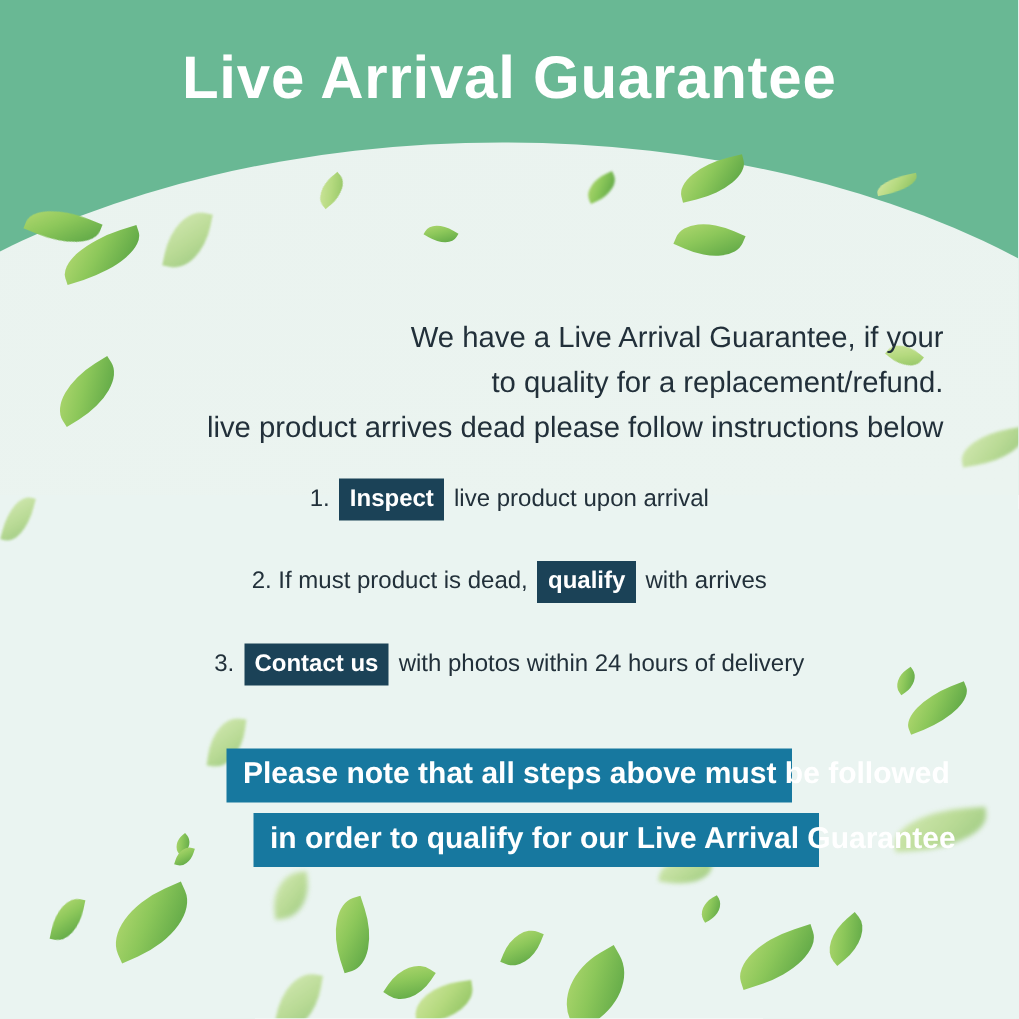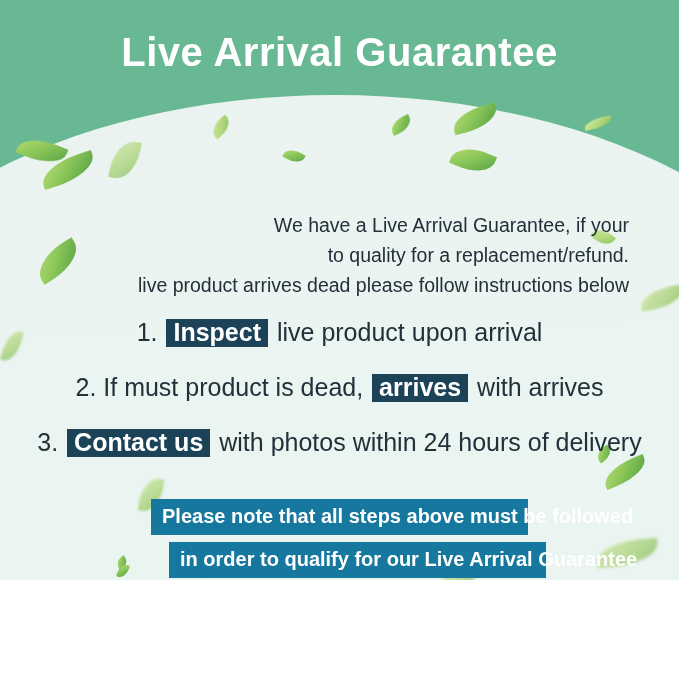--- a/index.html
+++ b/index.html
@@ -3,21 +3,21 @@
 <meta charset="utf-8">
 <style>
   html, body {
     margin: 0;
     padding: 0;
     background: #ffffff;
   }
   .poster {
     position: relative;
     width: 679px;
-    height: 580px;
+    height: 679px;
     overflow: hidden;
     font-family: "Liberation Sans", sans-serif;
     background: #e9f2ee;
   }
   
   .banner-green {
     position: absolute;
     left: 0;
     top: 0;
     width: 679px;
@@ -103,21 +103,21 @@
 
   .steps {
     position: absolute;
     left: 0;
     top: 318px;
     width: 679px;
   }
   .step {
     text-align: center;
     color: #22303a;
-    font-size: 25px;
+    font-size: 16px;
     line-height: 29px;
     margin-bottom: 26px;
     white-space: nowrap;
   }
   .hl {
     display: inline-block;
     background: #1b4257;
     color: #ffffff;
     font-weight: bold;
     padding: 2px 7px 3px 7px;
@@ -208,21 +208,21 @@
 
       <div class="step">
         <span>1.</span>
         <span class="hl">Inspect</span>
         <span>live product upon arrival</span>
       </div>
 
       <div class="step">
         <span>2.</span>
         <span>If must product is dead,</span>
-        <span class="hl">arrives</span>
+        <span class="hl">qualify</span>
         <span>with arrives</span>
       </div>
 
       <div class="step">
         <span>3.</span>
         <span class="hl">Contact us</span>
         <span>with photos within 24 hours of delivery</span>
       </div>
 
     </div>

